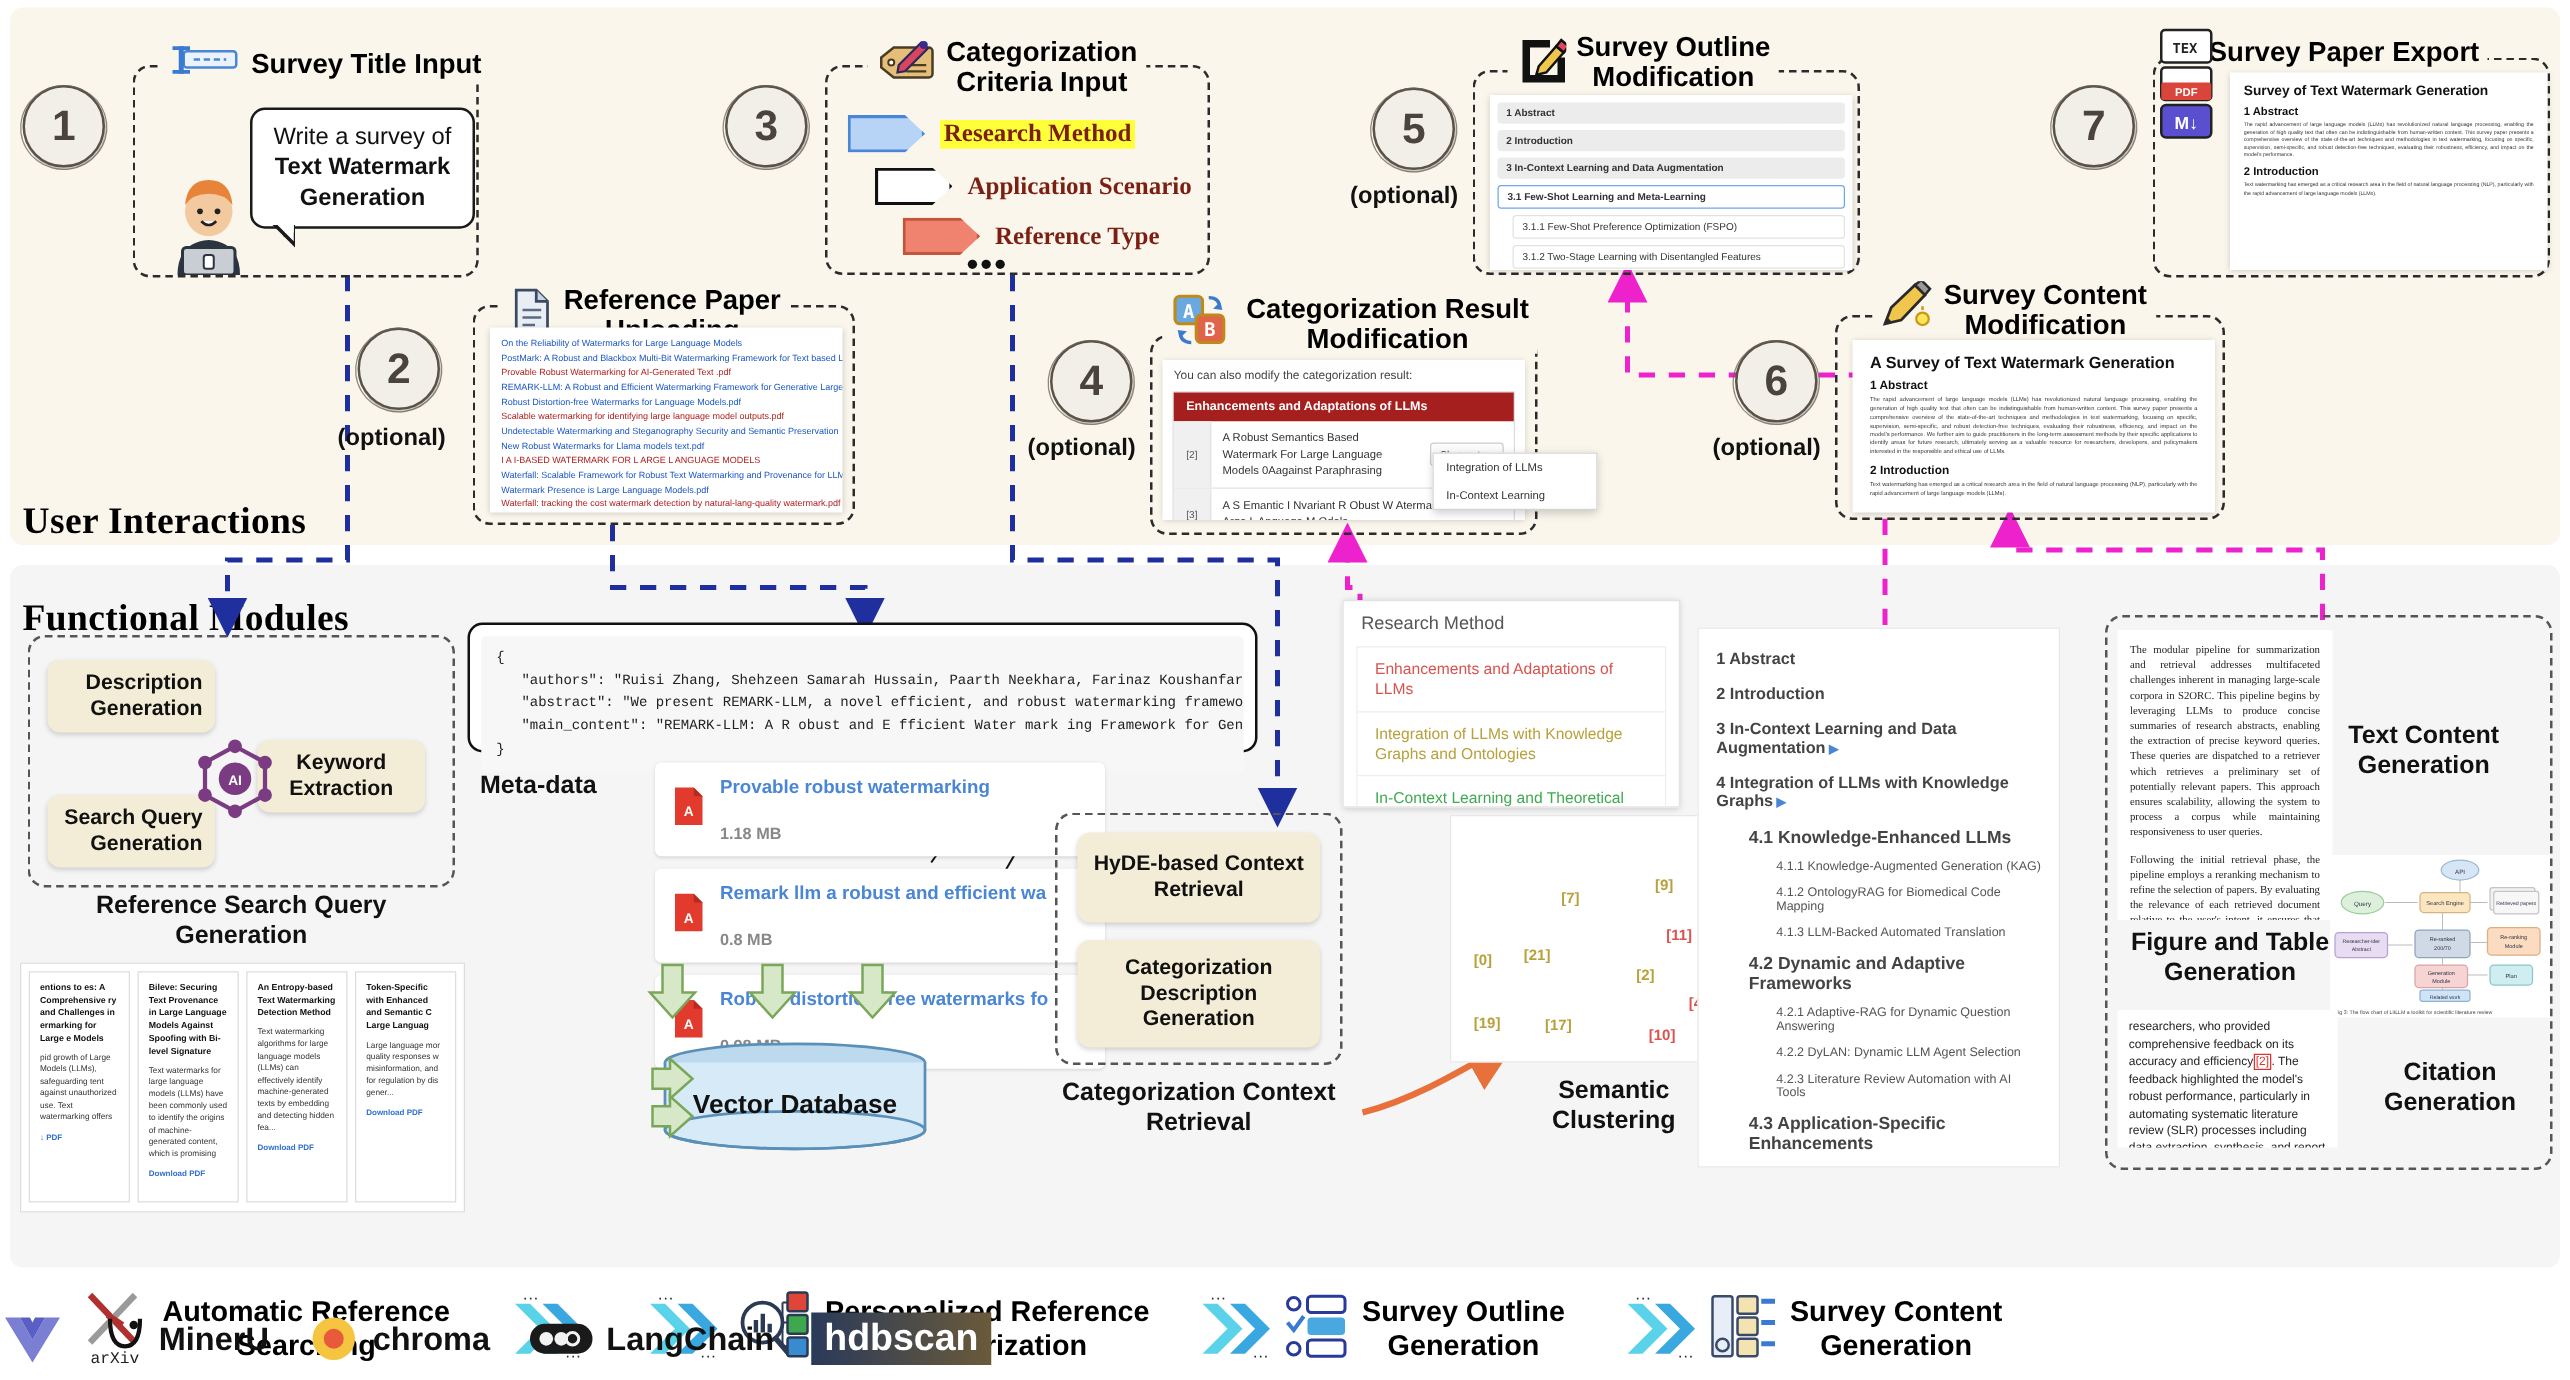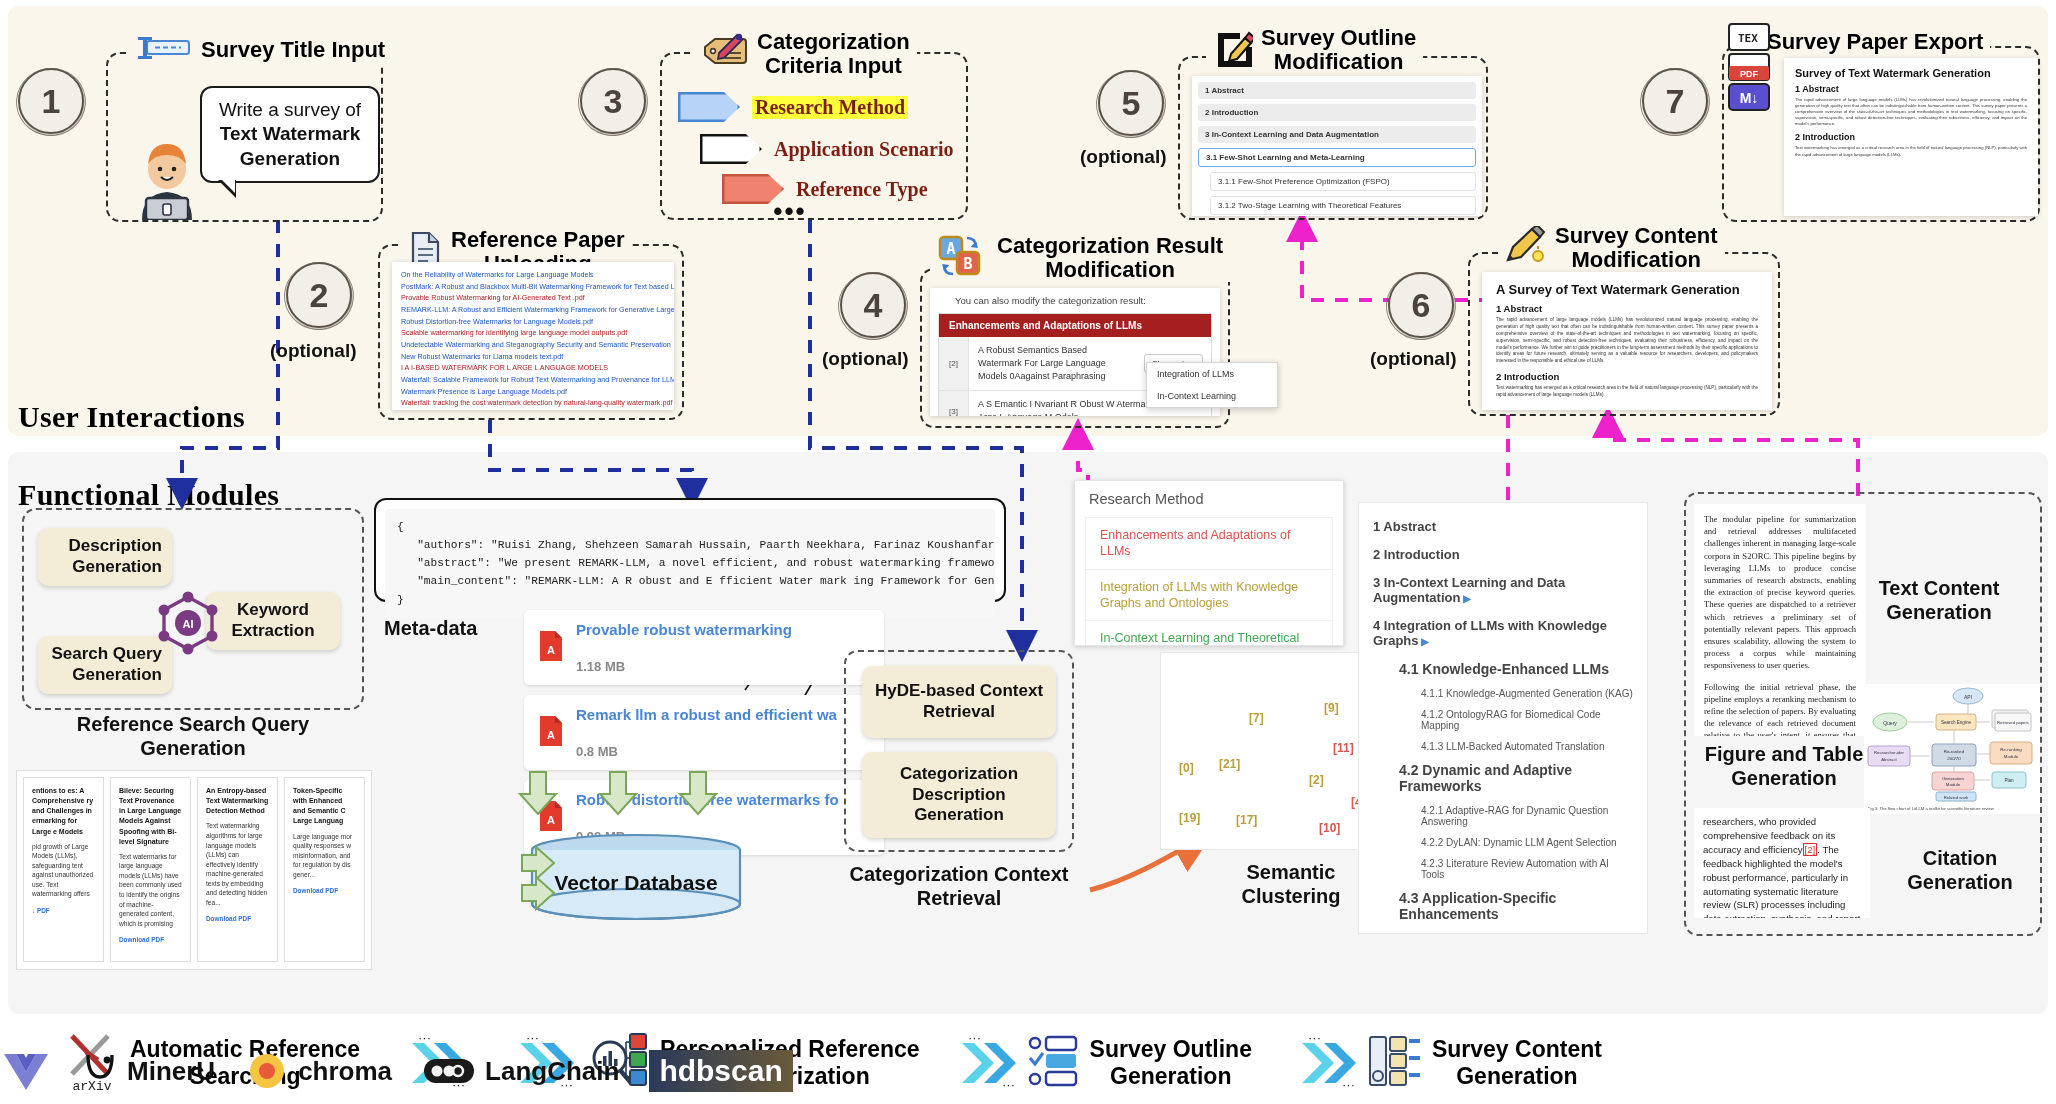--- a/index.html
+++ b/index.html
@@ -385,21 +385,21 @@
         <path d="M16,40 q-9,0 -9,-9" stroke="#3b7ad1" stroke-width="2.6" fill="none"></path>
         <path d="M5,30 l2.5,6 l5,-5 z" fill="#3b7ad1"></path>
       </svg>
     </span>
     <span class="cap-txt">
       <span>Categorization Result</span><br>
       <span>Modification</span>
     </span>
   </div>
   <div class="panel shadowed" style="left:930px; top:288px; width:290px; height:128px;">
-    <div style="font-size:9.5px; color:#444; padding:7px 9px;margin-left:16px;">You can also modify the categorization result:</div>
+    <div style="font-size:9.5px; color:#444; padding:7px 9px;">You can also modify the categorization result:</div>
     <div style="margin:0 8px; border:1px solid #ddd;">
       <div class="cat-hdr">Enhancements and Adaptations of LLMs</div>
       <div class="cat-row">
         <div class="cat-idx">[2]</div>
         <div class="cat-ttl">A Robust Semantics Based Watermark For Large Language Models 0Aagainst Paraphrasing</div>
         <div class="cat-btn"><span>Change to</span> ▾</div>
       </div>
       <div class="cat-row">
         <div class="cat-idx">[3]</div>
         <div class="cat-ttl">A S Emantic I Nvariant R Obust W Atermark 0Afor L Arge L Anguage M Odels</div>
@@ -427,21 +427,21 @@
       <span>Modification</span>
     </span>
   </div>
   <div class="panel shadowed" style="left:1192px; top:76px; width:290px; height:140px; padding:6px 0;">
     <div id="step5rows">
         <div class="ol-row">1 Abstract</div>
         <div class="ol-row">2 Introduction</div>
         <div class="ol-row">3 In-Context Learning and Data Augmentation</div>
         <div class="ol-row sel">3.1 Few-Shot Learning and Meta-Learning</div>
         <div class="ol-row sub">3.1.1 Few-Shot Preference Optimization (FSPO)</div>
-        <div class="ol-row sub">3.1.2 Two-Stage Learning with Theoretical Features</div>
+        <div class="ol-row sub">3.1.2 Two-Stage Learning with Disentangled Features</div>
       </div>
   </div>
 
   <div class="numcircle" style="left:1388px; top:272px;">6</div>
   <div class="optlabel" style="left:1370px; top:348px;">(optional)</div>
   <div class="stepbox" style="left:1468px; top:252px; width:312px; height:164px;"></div>
   <div class="stepcap two" style="left:1498px; top:224px;">
     <span class="ico">
       <svg width="42" height="40" viewBox="0 0 42 40">
         <path d="M3,34 l5,-13 L27,3 l8,8 L16,31 z" fill="#f0c64d" stroke="#2a2a2a" stroke-width="2.2"></path>

